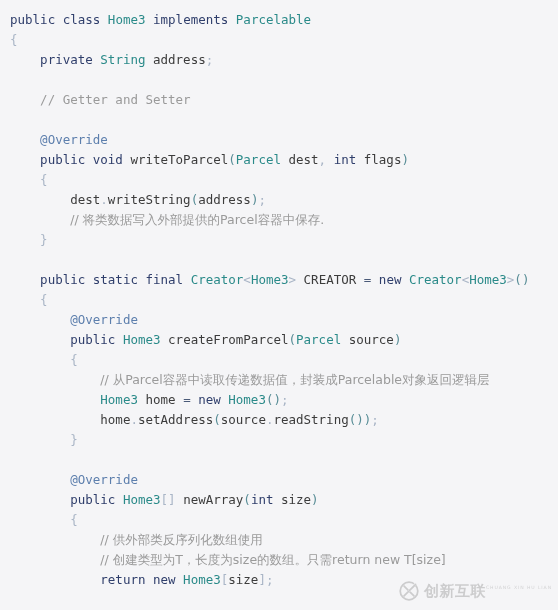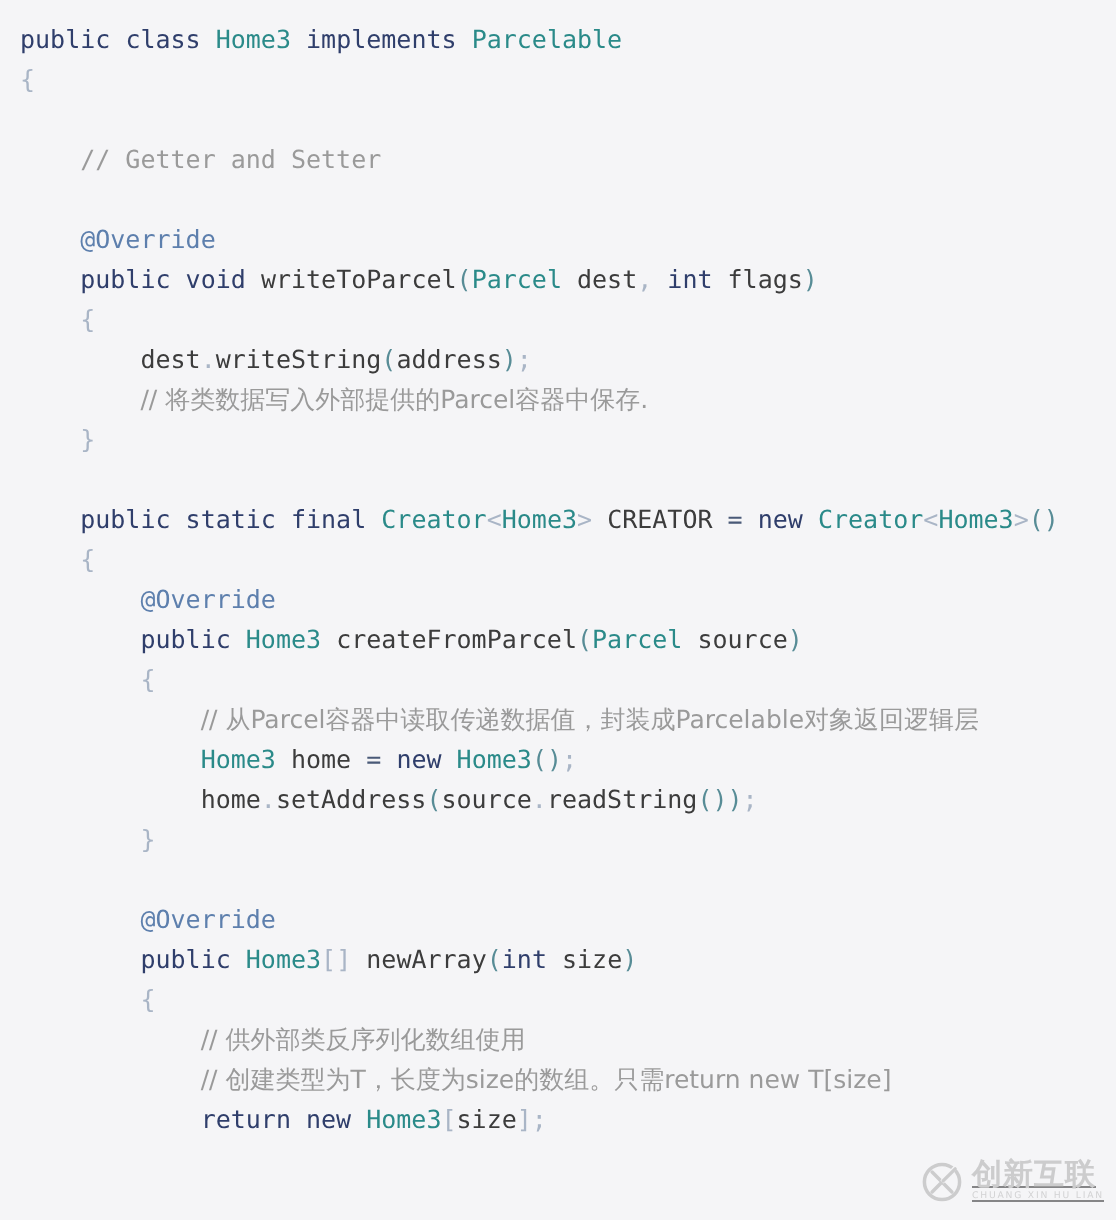--- a/index.html
+++ b/index.html
@@ -61,24 +61,22 @@
     pointer-events: none;
     user-select: none;
   }
   #watermark .wm-logo {
     width: 22px;
     height: 22px;
     flex: 0 0 22px;
   }
   #watermark .wm-text {
     display: flex;
-    flex-direction: column;
     justify-content: flex-end;
     line-height: 1;
-    text-decoration: underline;
   }
   #watermark .wm-cn {
     font-family: "DejaVu Sans", "Liberation Sans", sans-serif;
     font-size: 15px;
     font-weight: bold;
     color: #9c9c9c;
     letter-spacing: 0.5px;
   }
   #watermark .wm-en {
     font-family: "DejaVu Sans", "Liberation Sans", sans-serif;
@@ -90,20 +88,21 @@
 </style>
 </head>
 <body>
 
 <div id="code-block">
 
   <div class="code-line"><span class="k">public</span> <span class="k">class</span> <span class="t">Home3</span> <span class="k">implements</span> <span class="t">Parcelable</span></div>
 
   <div class="code-line"><span class="p">{</span></div>
 
+  <div class="code-line">    <span class="k">private</span> <span class="t">String</span> <span class="id">address</span><span class="p">;</span></div>
 
   <div class="code-line"> </div>
 
   <div class="code-line">    <span class="cm">// Getter and Setter</span></div>
 
   <div class="code-line"> </div>
 
   <div class="code-line">    <span class="an">@Override</span></div>
 
   <div class="code-line">    <span class="k">public</span> <span class="k">void</span> <span class="id">writeToParcel</span><span class="pn">(</span><span class="t">Parcel</span> <span class="id">dest</span><span class="p">,</span> <span class="k">int</span> <span class="id">flags</span><span class="pn">)</span></div>

